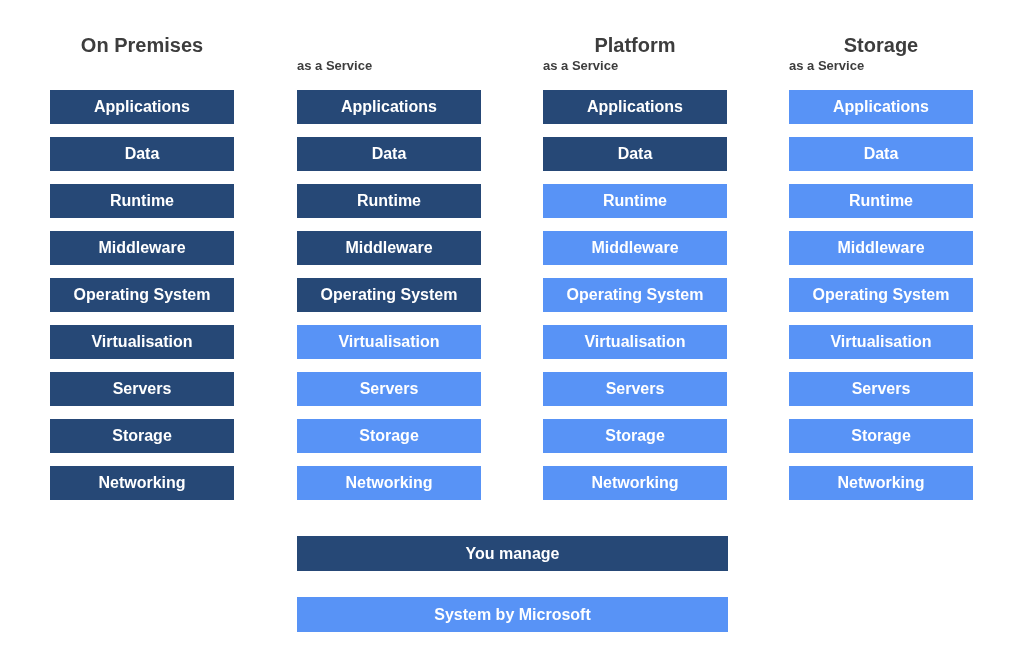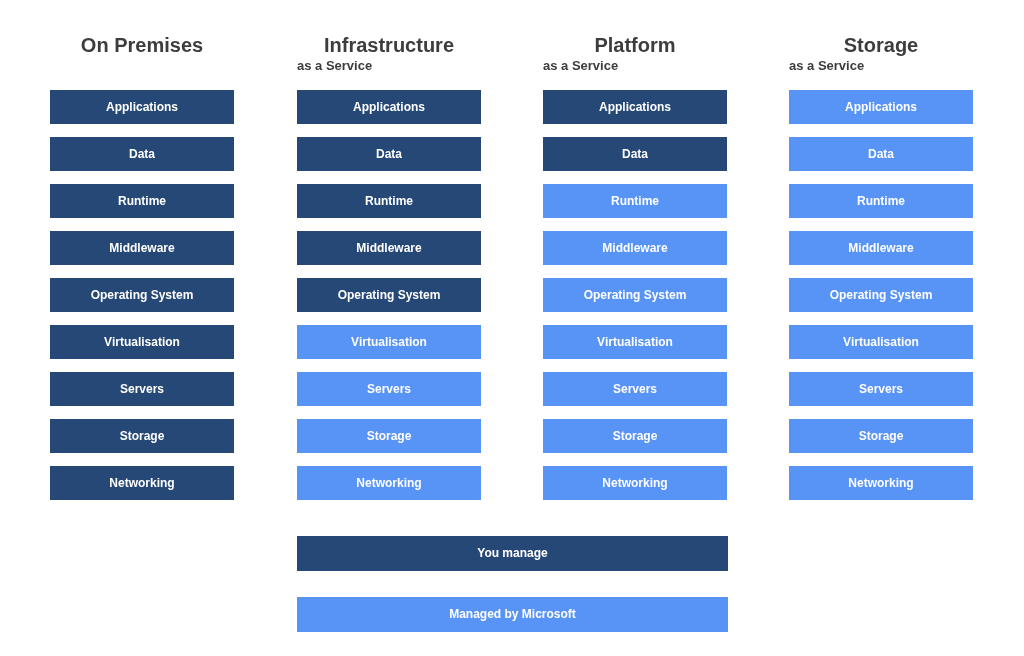--- a/index.html
+++ b/index.html
@@ -45,21 +45,21 @@
     top: 90px;
     left: 0;
     width: 100%;
   }
   .box {
     width: 100%;
     height: 34px;
     margin-bottom: 13px;
     line-height: 34px;
     text-align: center;
-    font-size: 12px;
+    font-size: 16px;
     font-weight: 600;
     color: var(--box-text, #ffffff);
     box-sizing: border-box;
     white-space: nowrap;
   }
   .box.dark  { background: var(--dark,  #264876); }
   .box.light { background: var(--light, #5893F6); }
   .legend {
     position: absolute;
     left: 297px;
@@ -83,21 +83,20 @@
       <div class="box dark">Middleware</div>
       <div class="box dark">Operating System</div>
       <div class="box dark">Virtualisation</div>
       <div class="box dark">Servers</div>
       <div class="box dark">Storage</div>
       <div class="box dark">Networking</div>
     </div>
   </div>
 
   <div class="column" style="left:297px">
-    <div class="col-title">Infrastructure</div>
     <div class="col-subtitle">as a Service</div>
     <div class="stack">
       <div class="box dark">Applications</div>
       <div class="box dark">Data</div>
       <div class="box dark">Runtime</div>
       <div class="box dark">Middleware</div>
       <div class="box dark">Operating System</div>
       <div class="box light">Virtualisation</div>
       <div class="box light">Servers</div>
       <div class="box light">Storage</div>
@@ -132,16 +131,16 @@
       <div class="box light">Operating System</div>
       <div class="box light">Virtualisation</div>
       <div class="box light">Servers</div>
       <div class="box light">Storage</div>
       <div class="box light">Networking</div>
     </div>
   </div>
 
   <div class="legend">
     <div class="box dark">You manage</div>
-    <div class="box light">Managed by Microsoft</div>
+    <div class="box light">System by Microsoft</div>
   </div>
 
 </div>
 
 </body></html>

